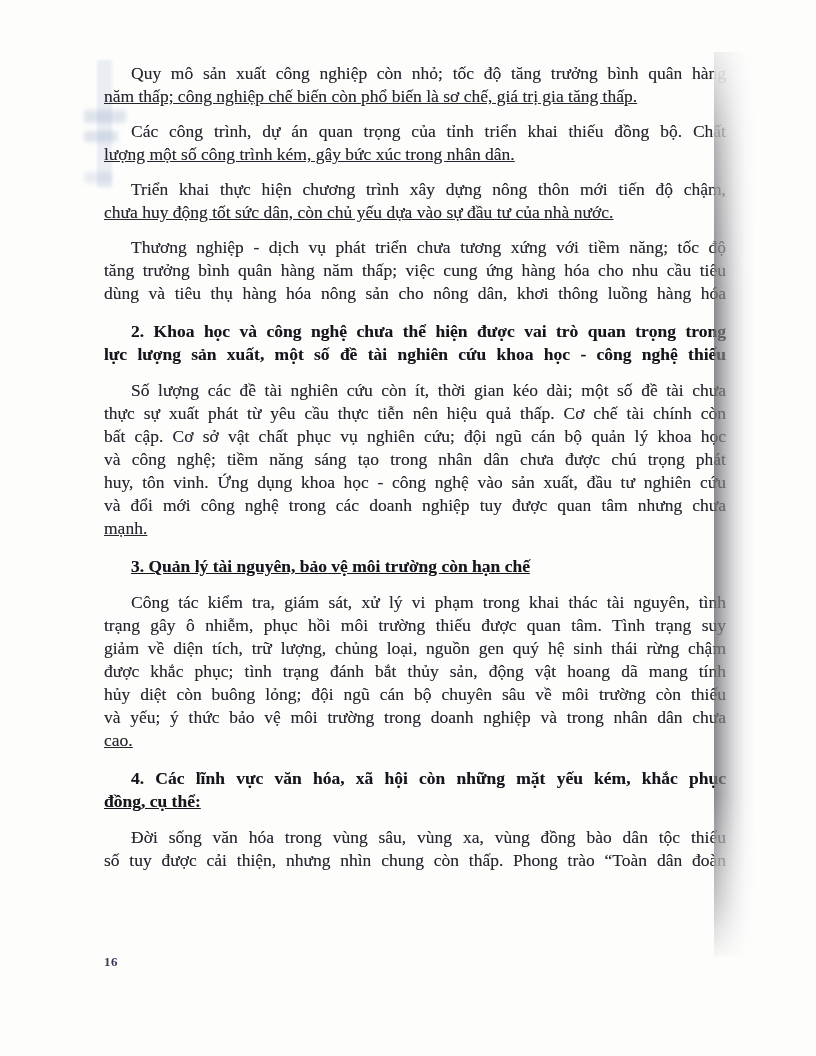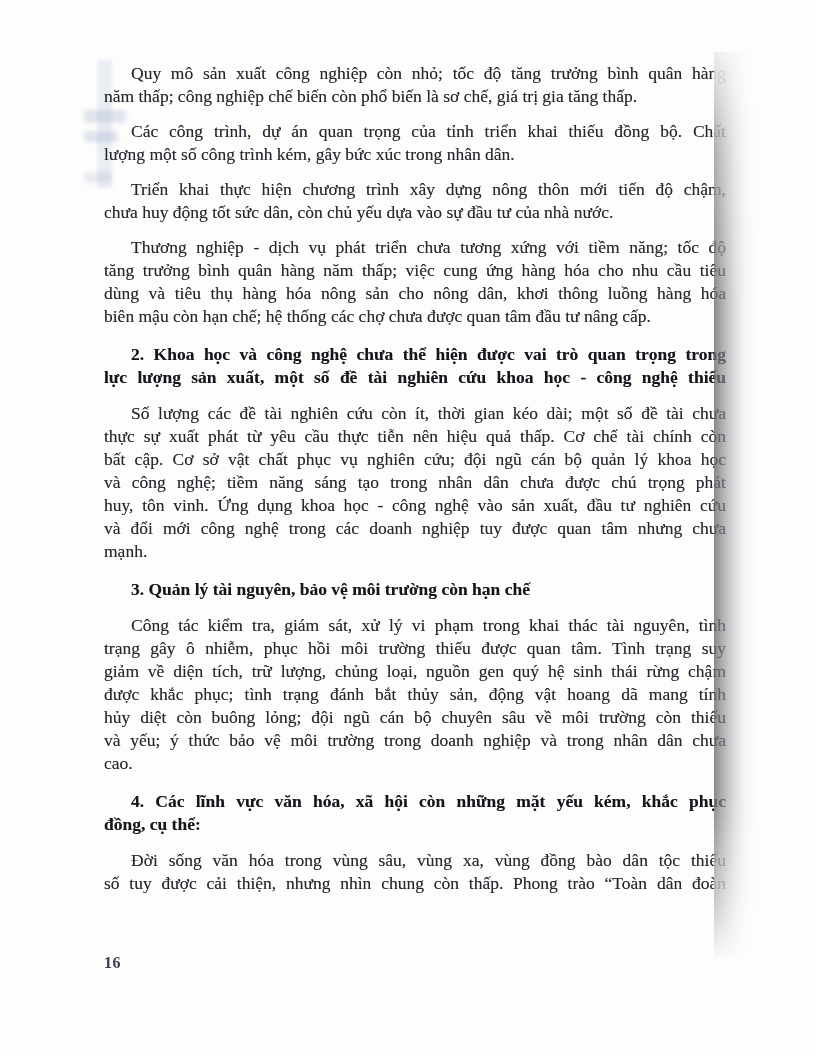--- a/index.html
+++ b/index.html
@@ -35,21 +35,21 @@
     color: var(--heading-color, #15151c);
     margin: 15px 0 13px 0;
   }
   .line {
     height: 23px;
     overflow: hidden;
     text-align: justify;
     text-align-last: justify;
     white-space: normal;
   }
-  .line.last { text-align-last: left; }
+  .line.last { text-align-last: left; text-decoration: underline; }
   .line.first { text-indent: 27px; }
   
   .edge-shadow {
     position: absolute;
     left: 714px;
     top: 52px;
     width: 42px;
     height: 905px;
     background: linear-gradient(to right,
       rgba(108,108,112,0.80) 0%,
@@ -90,21 +90,21 @@
   }
   .bleed-smudge.s1 { left: 84px; top: 110px; width: 42px; height: 13px; }
   .bleed-smudge.s2 { left: 84px; top: 131px; width: 34px; height: 11px; }
   .bleed-smudge.s3 { left: 84px; top: 172px; width: 28px; height: 11px; opacity: .7; }
   
   .page-number {
     position: absolute;
     left: 104px;
     top: 954px;
     font-weight: bold;
-    font-size: 16px;
+    font-size: 13px;
     color: var(--pagenum-color, #3b3b55);
     letter-spacing: 0.5px;
   }
 </style>
 </head>
 <body>
 
 <div class="scan-page">
 
   <div class="bleed-strip"></div>
@@ -122,21 +122,20 @@
         <div class="line last">lượng một số công trình kém, gây bức xúc trong nhân dân.</div>
       </div>
       <div class="block paragraph">
         <div class="line first">Triển khai thực hiện chương trình xây dựng nông thôn mới tiến độ chậm,</div>
         <div class="line last">chưa huy động tốt sức dân, còn chủ yếu dựa vào sự đầu tư của nhà nước.</div>
       </div>
       <div class="block paragraph">
         <div class="line first">Thương nghiệp - dịch vụ phát triển chưa tương xứng với tiềm năng; tốc độ</div>
         <div class="line">tăng trưởng bình quân hàng năm thấp; việc cung ứng hàng hóa cho nhu cầu tiêu</div>
         <div class="line">dùng và tiêu thụ hàng hóa nông sản cho nông dân, khơi thông luồng hàng hóa</div>
-        <div class="line last">biên mậu còn hạn chế; hệ thống các chợ chưa được quan tâm đầu tư nâng cấp.</div>
       </div>
       <div class="block heading">
         <div class="line first">2. Khoa học và công nghệ chưa thể hiện được vai trò quan trọng trong</div>
         <div class="line">lực lượng sản xuất, một số đề tài nghiên cứu khoa học - công nghệ thiếu</div>
       </div>
       <div class="block paragraph">
         <div class="line first">Số lượng các đề tài nghiên cứu còn ít, thời gian kéo dài; một số đề tài chưa</div>
         <div class="line">thực sự xuất phát từ yêu cầu thực tiễn nên hiệu quả thấp. Cơ chế tài chính còn</div>
         <div class="line">bất cập. Cơ sở vật chất phục vụ nghiên cứu; đội ngũ cán bộ quản lý khoa học</div>
         <div class="line">và công nghệ; tiềm năng sáng tạo trong nhân dân chưa được chú trọng phát</div>

